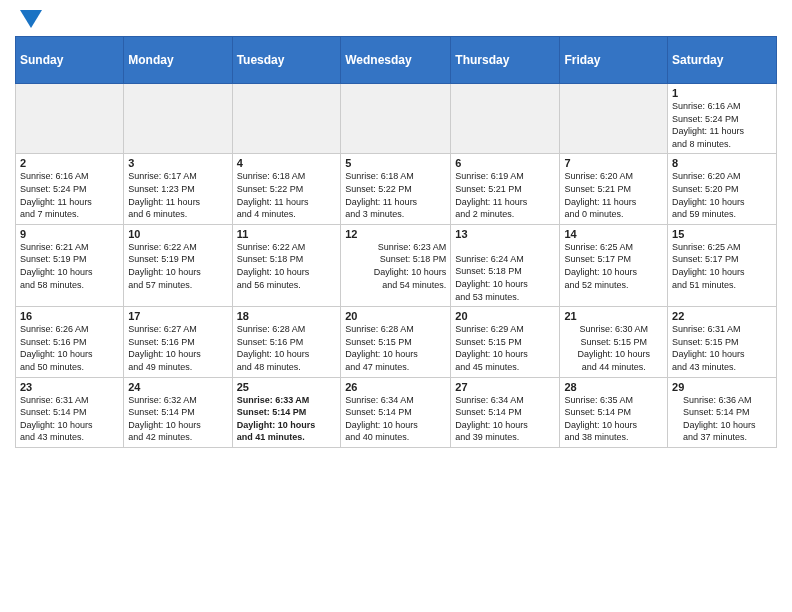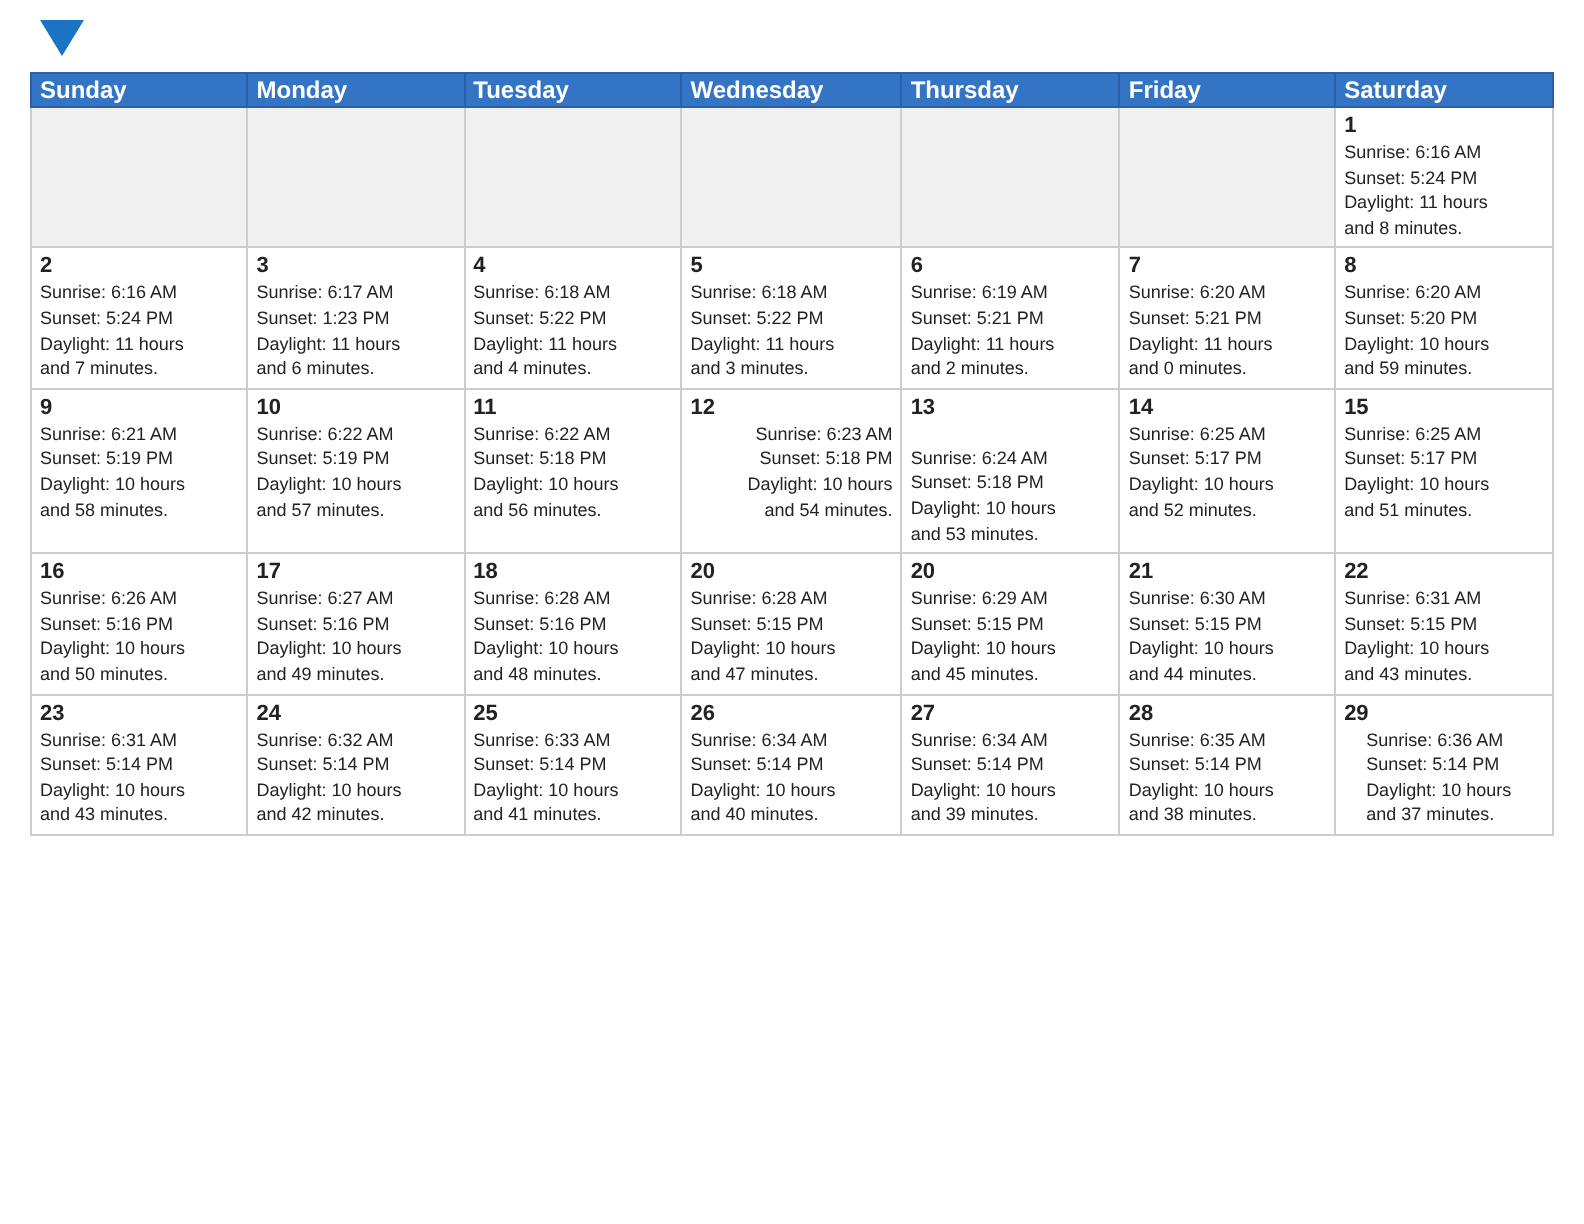--- a/index.html
+++ b/index.html
@@ -40,21 +40,21 @@
     }
     .calendar {
       width: 100%;
       border-collapse: collapse;
     }
     .calendar th {
       background: #3474c4;
       color: #fff;
       font-size: 12px;
       font-weight: bold;
-      padding: 1px 4px;
+      padding: 16px 4px;
       text-align: left;
       border: 1px solid #2a5faa;
     }
     .calendar td {
       border: 1px solid #ccc;
       vertical-align: top;
       padding: 3px 4px;
       font-size: 9.5px;
       color: #222;
       background: #fff;
@@ -260,21 +260,21 @@
           </td>
           <td>
             <span class="day-num">20</span>
             <div class="day-info" style="white-space: pre-line;">Sunrise: 6:29 AM
 Sunset: 5:15 PM
 Daylight: 10 hours
 and 45 minutes.</div>
           </td>
           <td>
             <span class="day-num">21</span>
-            <div class="day-info" style="white-space: pre-line;">Sunrise: 6:30 AM
+            <div class="day-info" style="white-space: pre-line; text-align: center;">Sunrise: 6:30 AM
 Sunset: 5:15 PM
 Daylight: 10 hours
 and 44 minutes.</div>
           </td>
           <td>
             <span class="day-num">22</span>
             <div class="day-info" style="white-space: pre-line;">Sunrise: 6:31 AM
 Sunset: 5:15 PM
 Daylight: 10 hours
 and 43 minutes.</div>
@@ -290,21 +290,21 @@
           </td>
           <td>
             <span class="day-num">24</span>
             <div class="day-info" style="white-space: pre-line;">Sunrise: 6:32 AM
 Sunset: 5:14 PM
 Daylight: 10 hours
 and 42 minutes.</div>
           </td>
           <td>
             <span class="day-num">25</span>
-            <div class="day-info" style="white-space: pre-line;">Sunrise: 6:33 AM
+            <div class="day-info" style="white-space: pre-line; font-weight: bold;">Sunrise: 6:33 AM
 Sunset: 5:14 PM
 Daylight: 10 hours
 and 41 minutes.</div>
           </td>
           <td>
             <span class="day-num">26</span>
             <div class="day-info" style="white-space: pre-line;">Sunrise: 6:34 AM
 Sunset: 5:14 PM
 Daylight: 10 hours
 and 40 minutes.</div>

